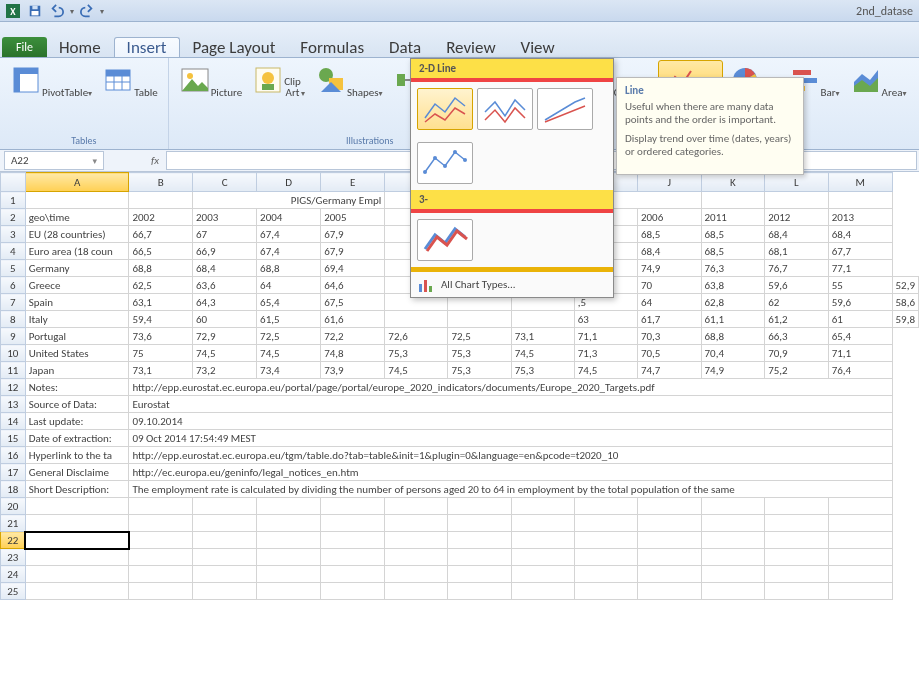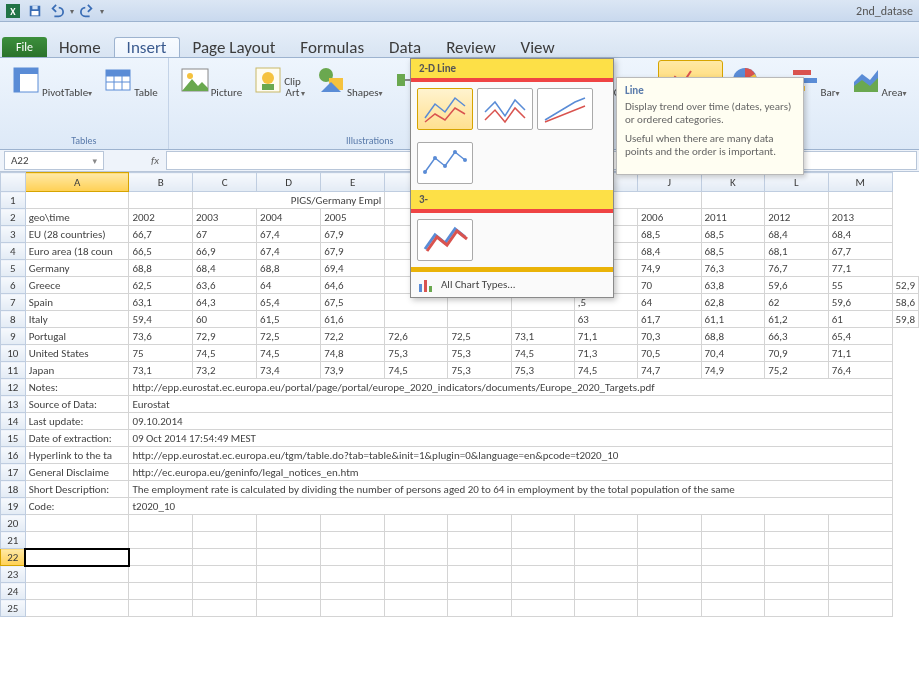--- a/index.html
+++ b/index.html
@@ -349,22 +349,22 @@
           <rect x="2" y="8" width="3" height="8" fill="#5a8cd6"></rect>
           <rect x="7" y="4" width="3" height="12" fill="#d9534f"></rect>
           <rect x="12" y="10" width="3" height="6" fill="#6aa84f"></rect>
         </svg>
       <span>All Chart Types...</span>
     </div>
   </div>
 
   <div class="tooltip">
     <b>Line</b>
+    <p>Useful when there are many data points and the order is important.</p>
     <p>Display trend over time (dates, years) or ordered categories.</p>
-    <p>Useful when there are many data points and the order is important.</p>
   </div>
 </div>
 
 <div class="fbar">
   <div class="namebox">
       <span>A22</span>
       <span class="dd">▾</span>
     </div>
   <div class="fx">fx</div>
   <div class="finput"></div>
@@ -596,25 +596,20 @@
           <th>17</th>
           <td>General Disclaime</td>
           <td colspan="12" class="wide">http://ec.europa.eu/geninfo/legal_notices_en.htm</td>
         </tr>
         <tr>
           <th>18</th>
           <td>Short Description:</td>
           <td colspan="12" class="wide">The employment rate is calculated by dividing the number of persons aged 20 to 64 in employment by the total population of the same</td>
         </tr>
         <tr>
-          <th>19</th>
-          <td>Code:</td>
-          <td colspan="12" class="wide">t2020_10</td>
-        </tr>
-        <tr>
           <th class="">20</th>
           <td class=""></td>
           <td class=""></td>
           <td class=""></td>
           <td class=""></td>
           <td class=""></td>
           <td class=""></td>
           <td class=""></td>
           <td class=""></td>
           <td class=""></td>

